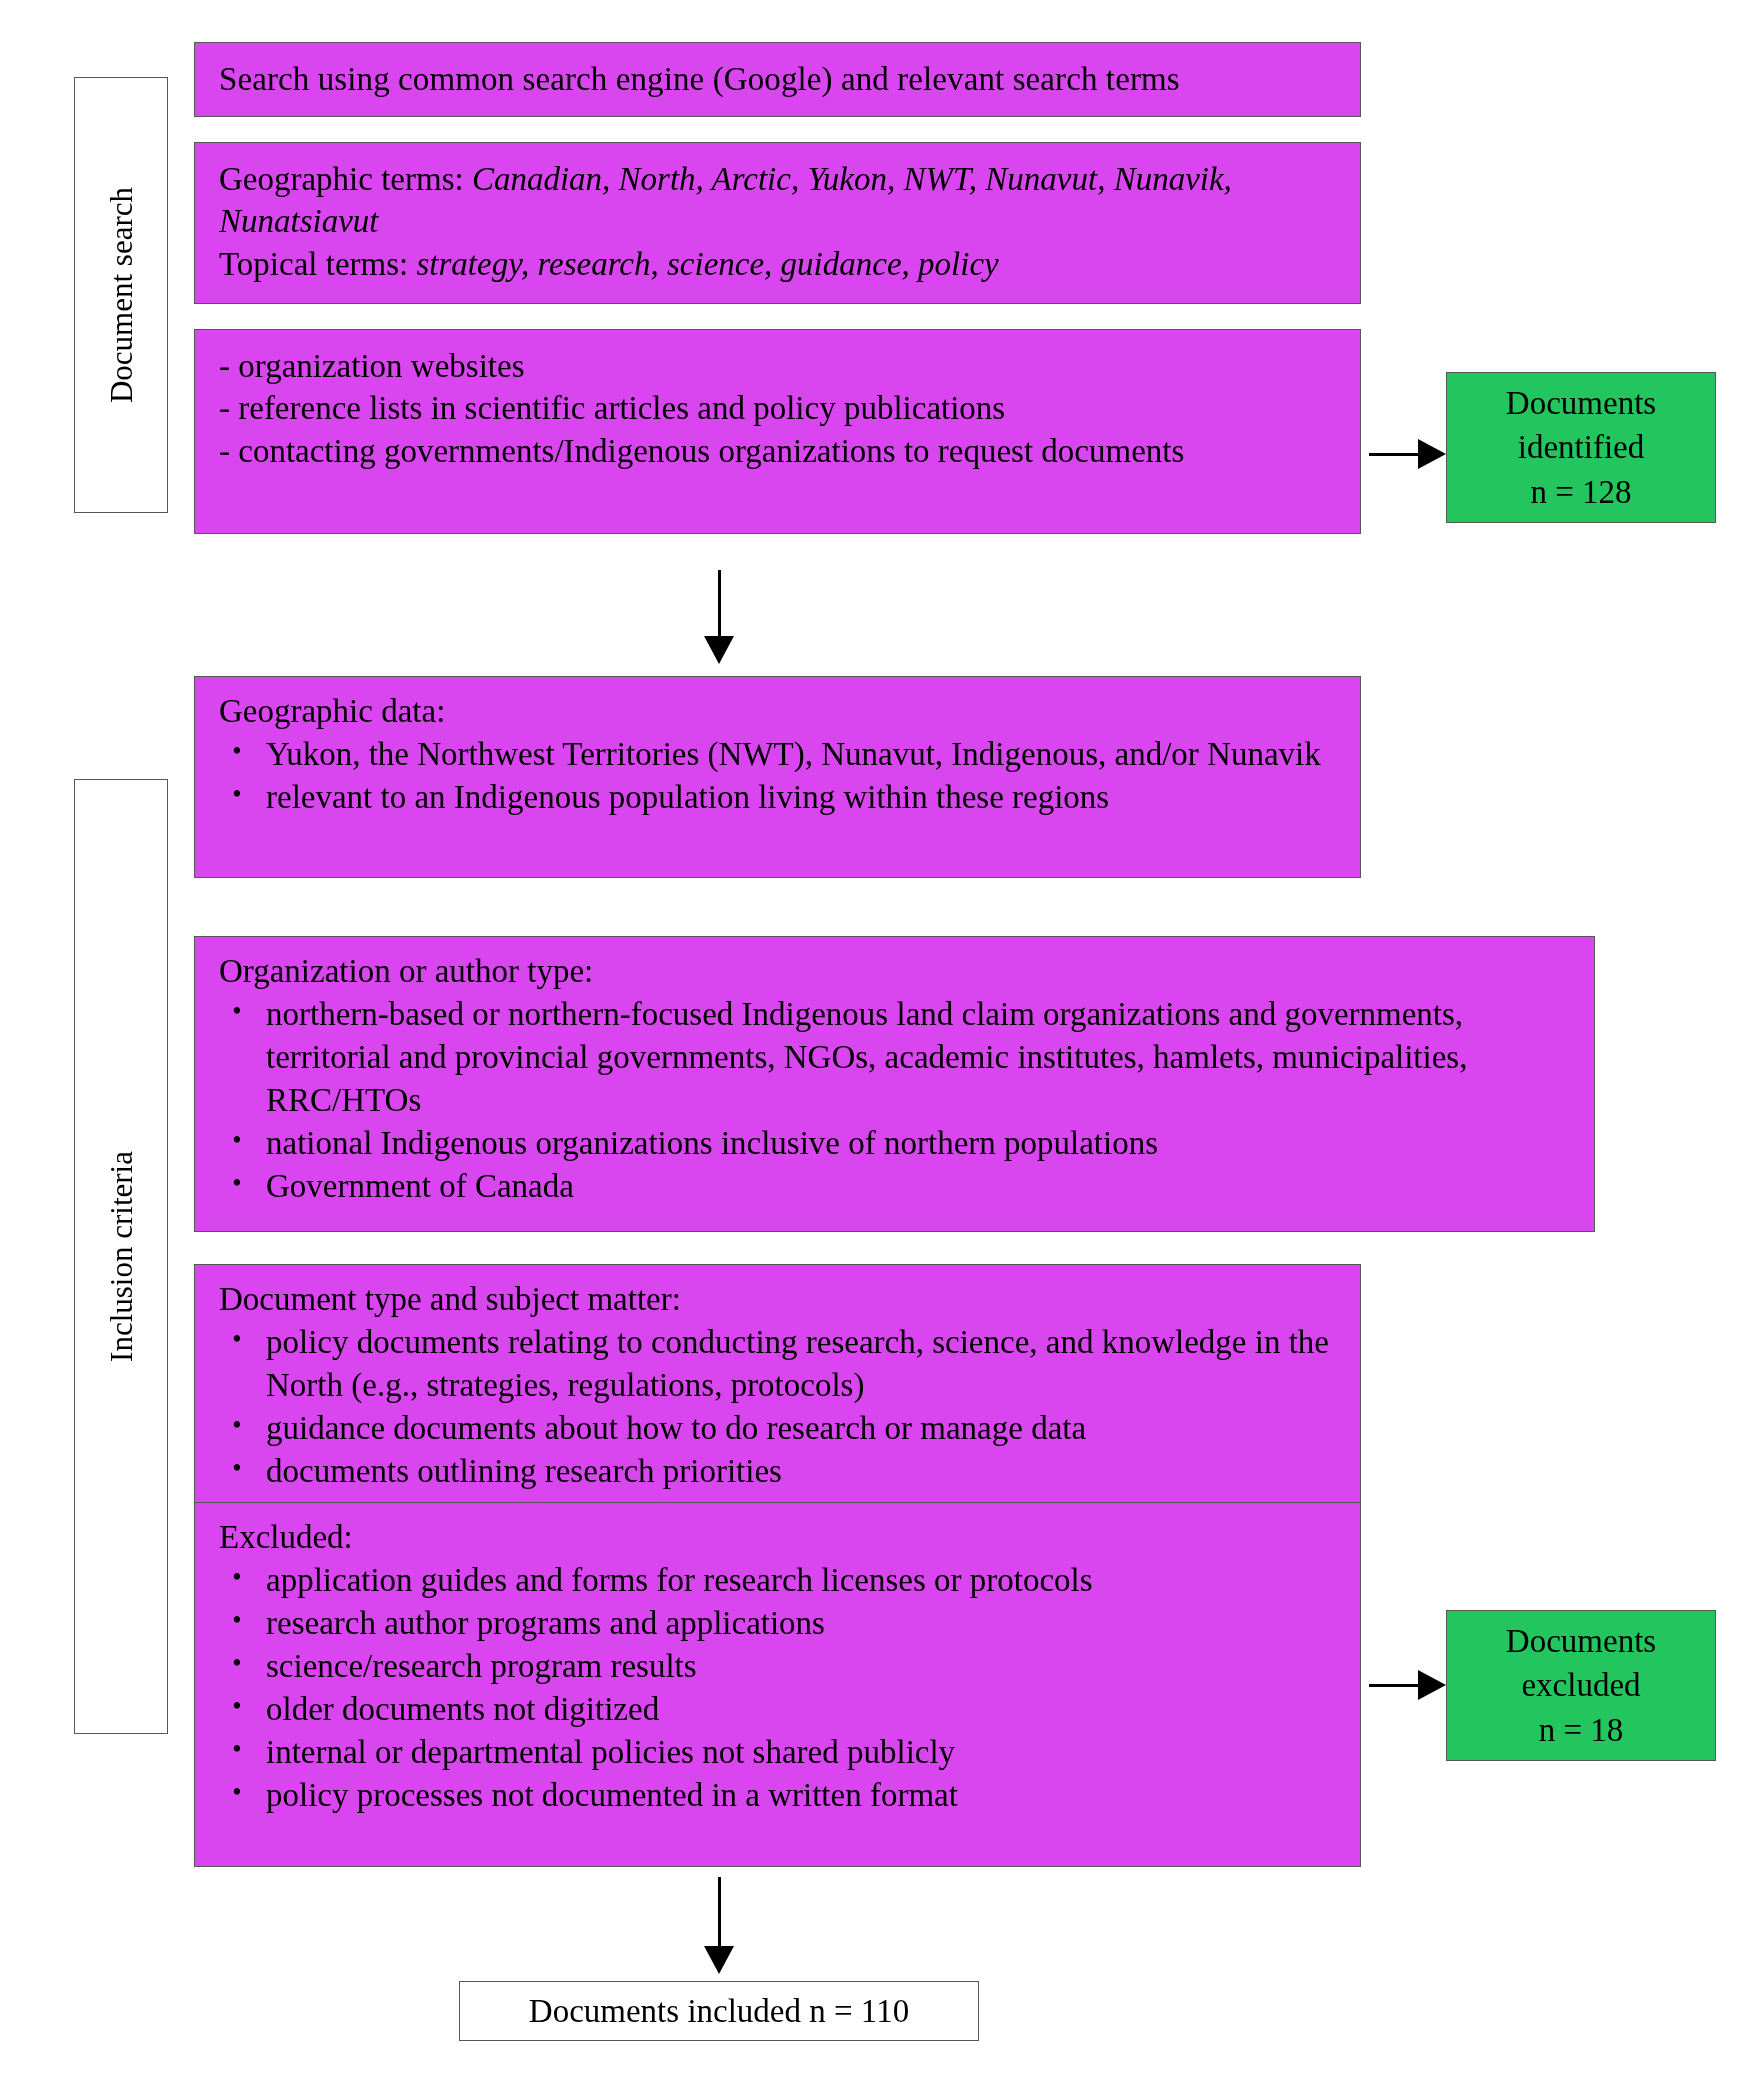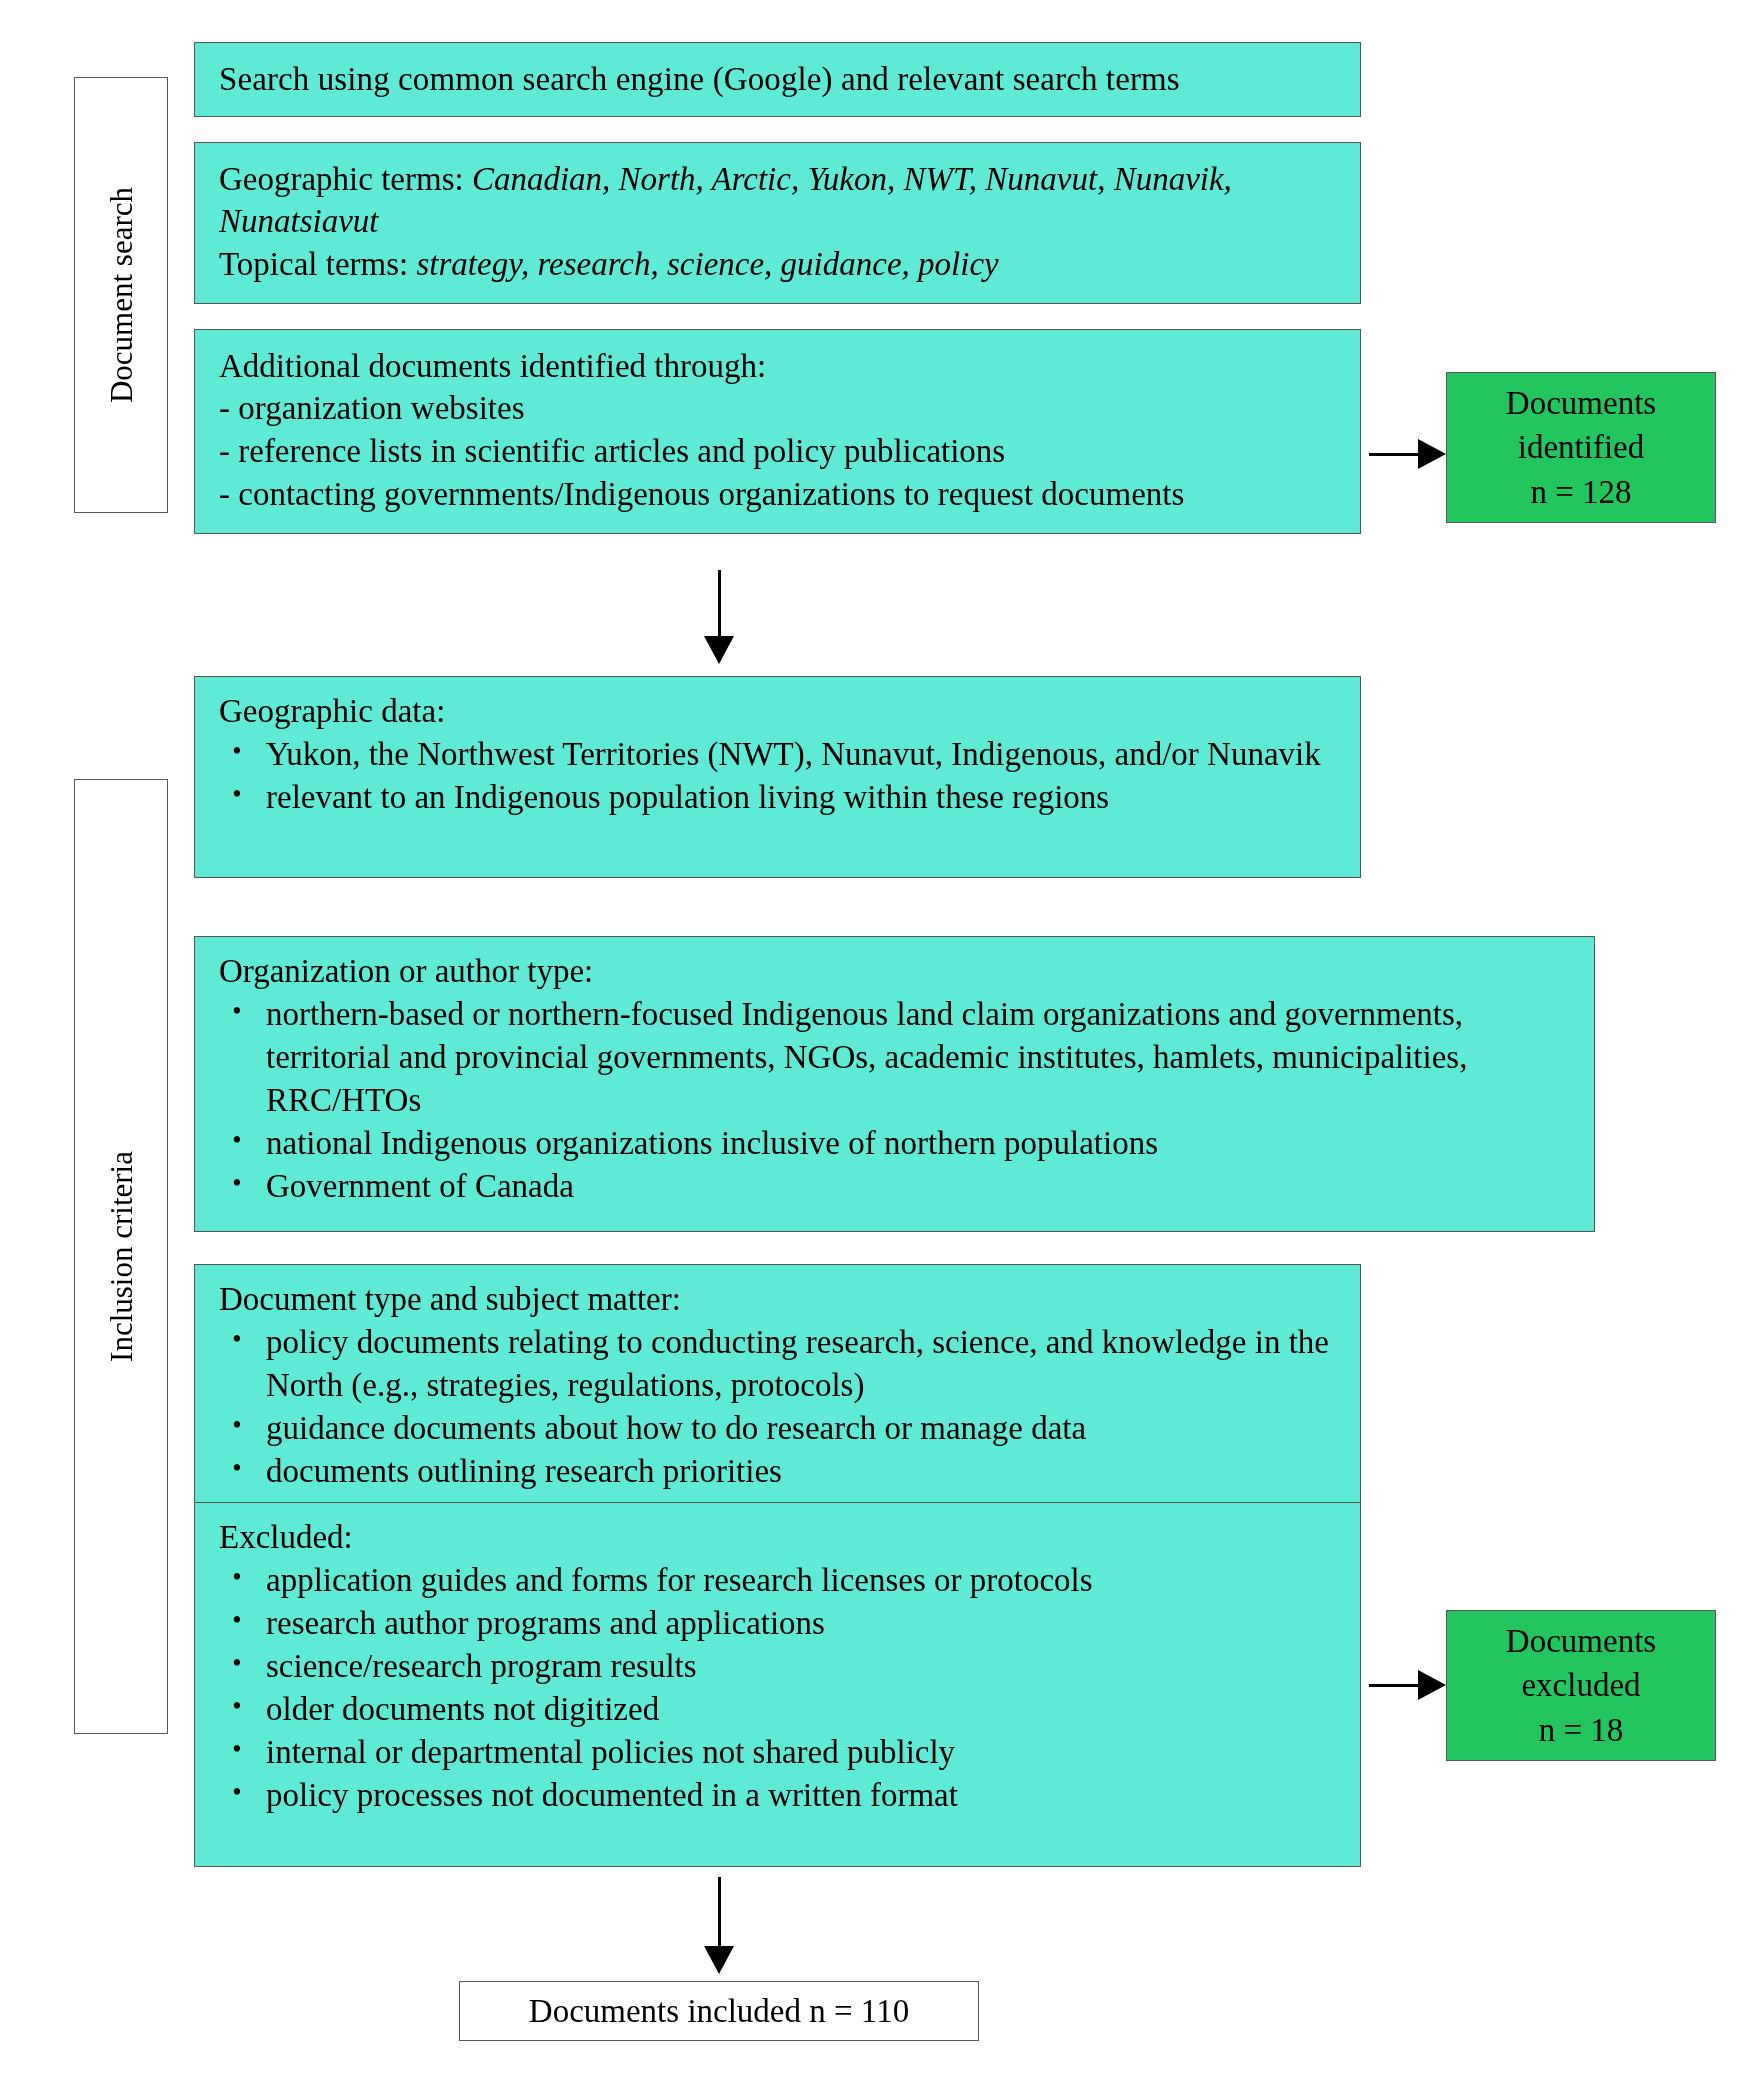--- a/index.html
+++ b/index.html
@@ -21,21 +21,21 @@
     left: 0; top: 0;
     width: 1760px;
     height: 2097px;
   }
 
   
   .box {
     position: absolute;
     box-sizing: border-box;
     border: 1.8px solid #575757;
-    background: #5eead4;
+    background: #d946ef;
   }
   .box-inner {
     padding: 15.7px 20.5px 15.7px 24px;
   }
 
   .line {
     font-size: 33px;
     line-height: 1.30;
     letter-spacing: 0.1px;
   }
@@ -192,21 +192,20 @@
       </div>
       <div class="heading-line">
         <span>Topical terms:</span>
         <span class="ital">strategy, research, science, guidance, policy</span>
       </div>
     </div>
   </div>
 
   <div class="box" style="left:194px; top:329px; width:1167px; height:205px;">
     <div class="box-inner" style="padding-top:14.5px;">
-      <div class="heading-line">Additional documents identified through:</div>
       <ul class="dash">
         <li>- organization websites</li>
         <li>- reference lists in scientific articles and policy publications</li>
         <li>- contacting governments/Indigenous organizations to request documents</li>
       </ul>
     </div>
   </div>
 
   <div class="arrow-h" style="left:1369px; top:438px; width:77px; height:33px;">
     <div class="shaft" style="width:58px;"></div>

